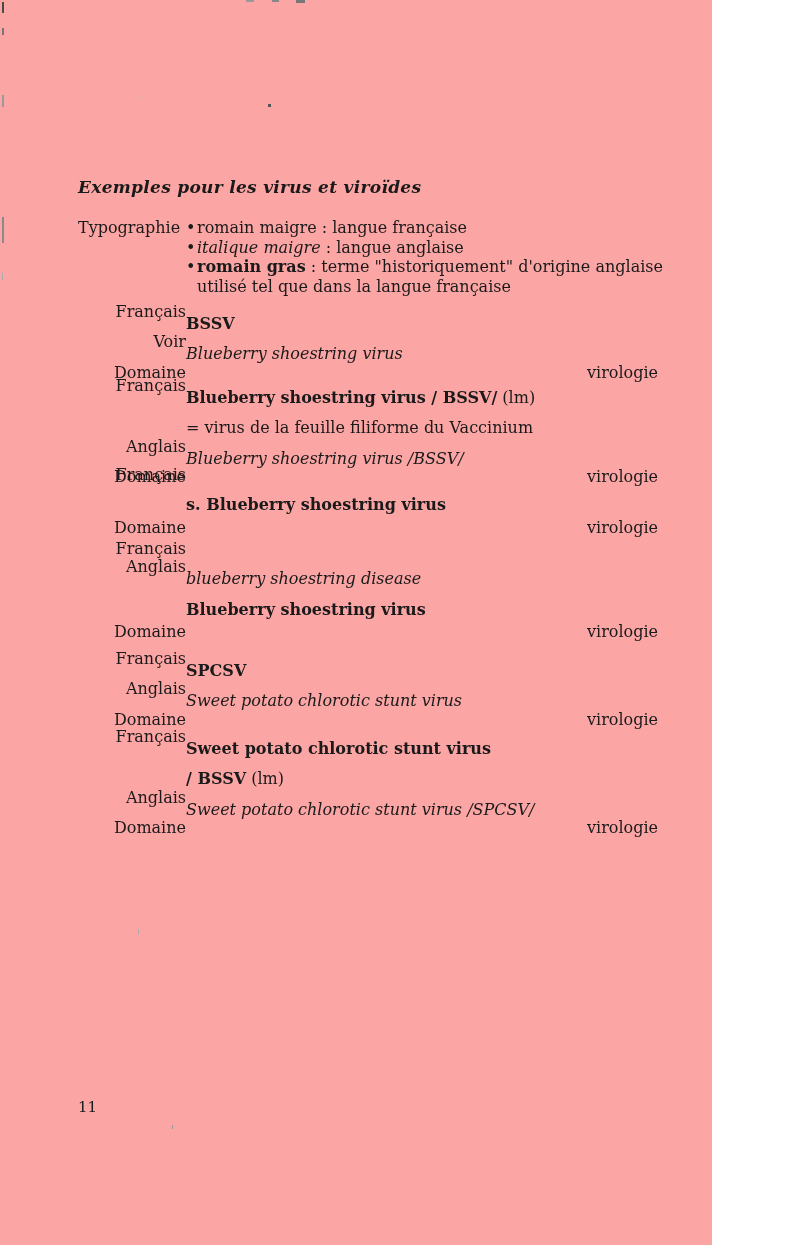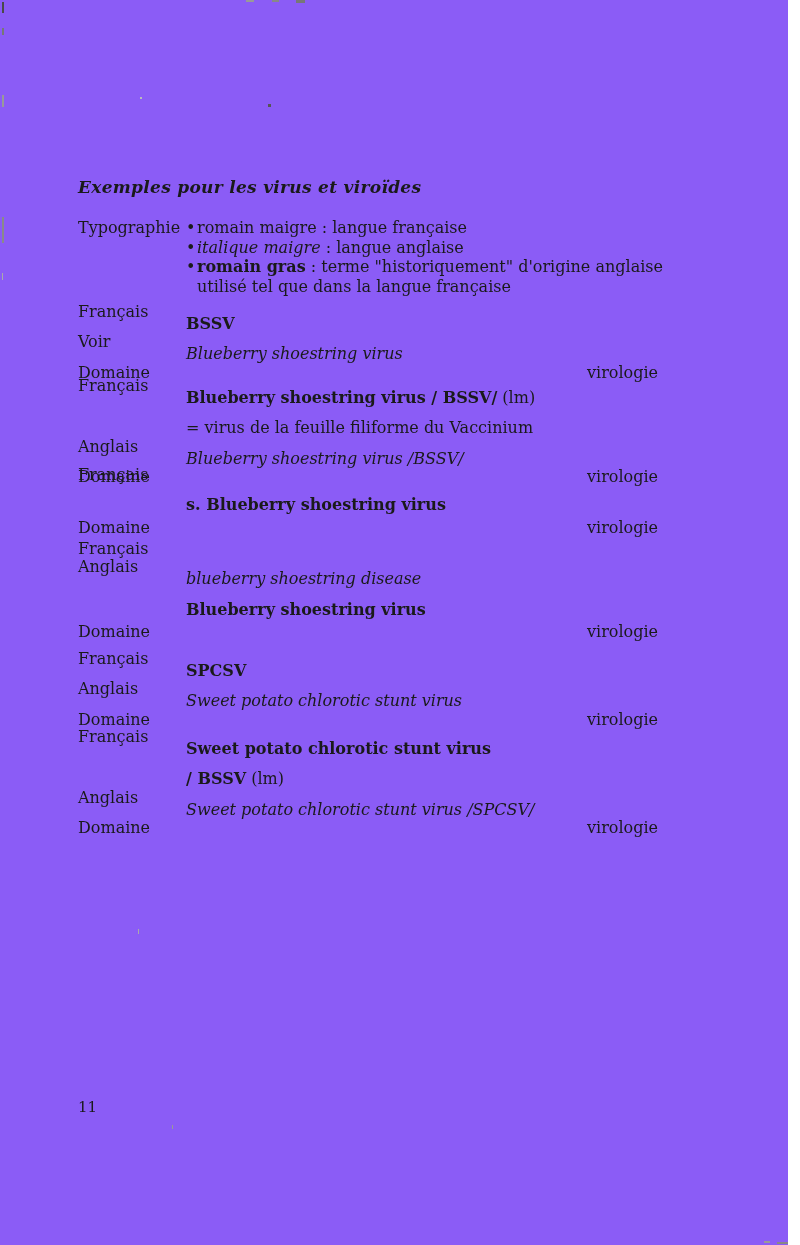--- a/index.html
+++ b/index.html
@@ -1,20 +1,20 @@
 <!DOCTYPE html>
 <html><head>
 <meta charset="utf-8">
 <style>
   html, body { margin: 0; padding: 0; background: #ffffff; }
   .page {
     position: relative;
-    width: 788px;
+    width: 712px;
     height: 1245px;
-    background: #8b5cf6;
+    background: #fca5a5;
     font-family: "DejaVu Serif", "Liberation Serif", serif;
     color: #1a1a1a;
     overflow: hidden;
   }
   .doc-title {
     position: absolute;
     left: 78px;
     top: 166px;
     font-size: 17px;
     font-weight: bold;
@@ -36,20 +36,21 @@
   .typo-bullets { flex: 1; }
   .bullet-line { white-space: nowrap; }
   .blt { display: inline-block; width: 11px; }
   .cont-line { padding-left: 11px; white-space: nowrap; }
   
   .entry {
     position: absolute;
     left: 78px;
     width: 580px;
     font-size: 16px;
+    text-align: right;
   }
   .e1 { top: 303px; }
   .e2 { top: 377px; }
   .e3 { top: 466px; }
   .e4 { top: 540px; }
   .e5 { top: 650px; }
   .e6 { top: 728px; }
   .row { display: flex; line-height: 18.4px; white-space: nowrap; }
   .row.gap { margin-top: 4px; }
   .lbl { width: 108px; flex: none; }

